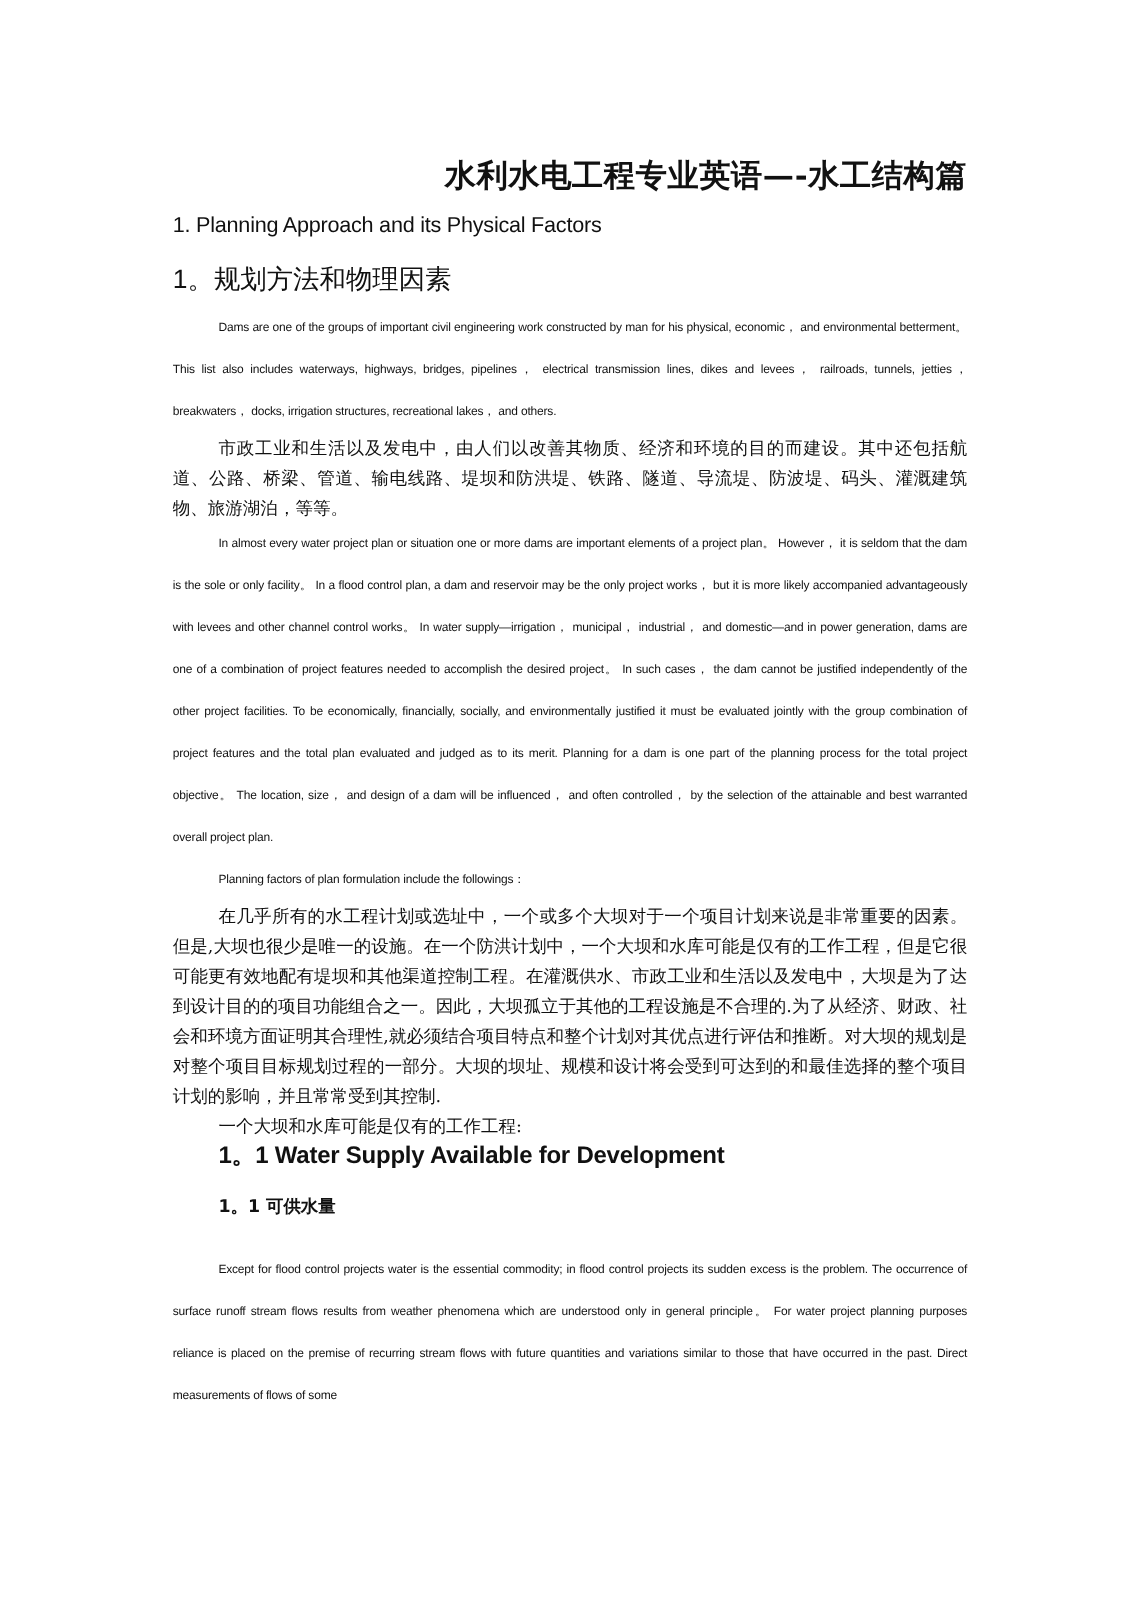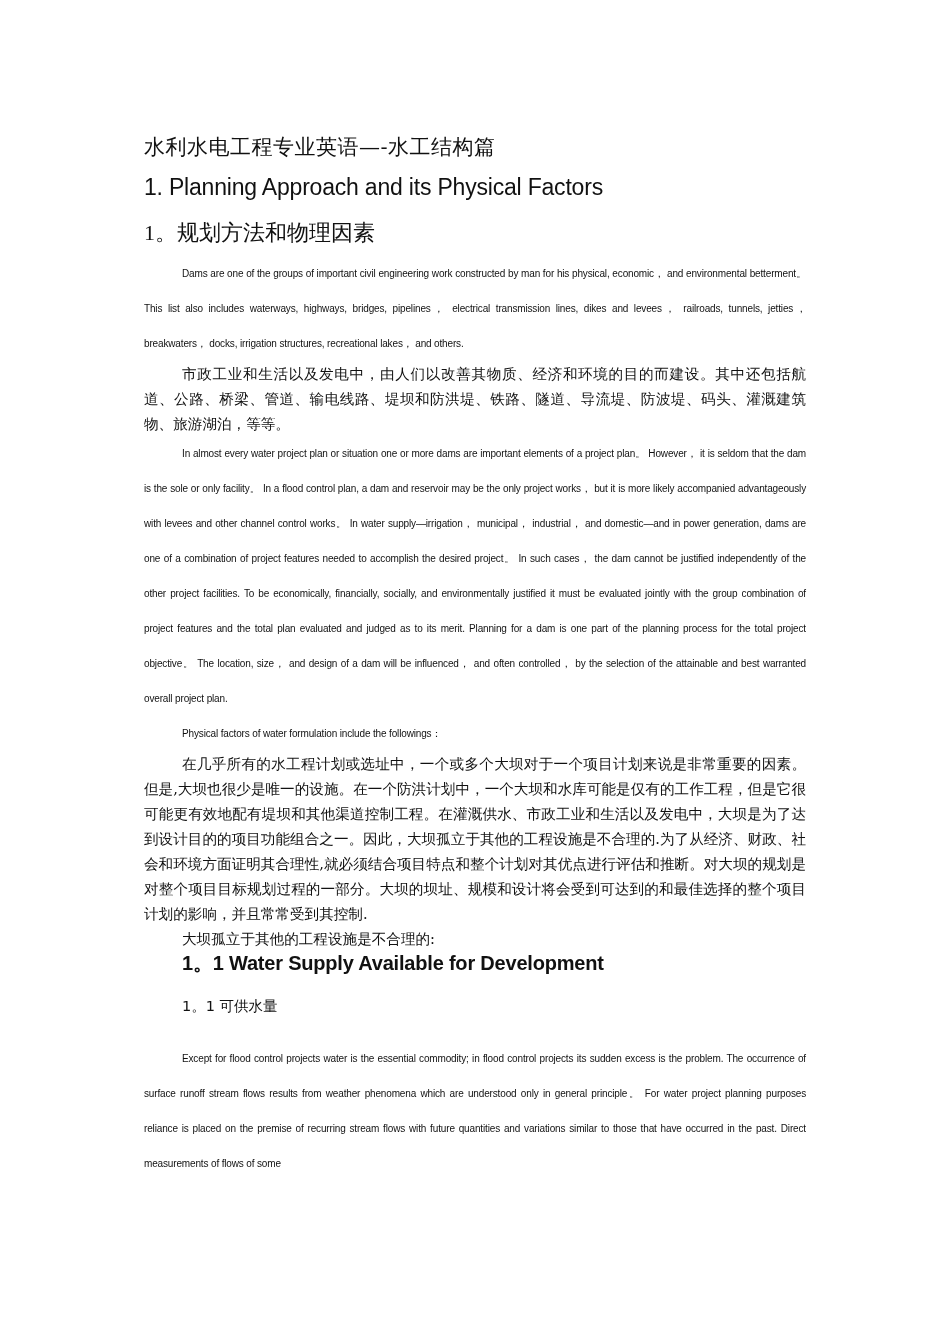--- a/index.html
+++ b/index.html
@@ -15,38 +15,38 @@
       color: #111111;
       font-family: "Liberation Sans", "DejaVu Sans", sans-serif;
     }
     .page {
       position: absolute;
       left: 144px;
       top: 128px;
       width: 662px;
     }
     .doc-title {
-      text-align: left;
+      text-align: right;
       font-family: "DejaVu Serif", "Liberation Serif", serif;
-      font-size: 21px;
+      font-size: 26px;
       line-height: 38px;
       margin: 0 0 6px 0;
-      font-weight: normal;
+      font-weight: bold;
       letter-spacing: 0.5px;
     }
     .h1-en {
       font-family: "Liberation Sans", "DejaVu Sans", sans-serif;
-      font-size: 23px;
+      font-size: 18px;
       line-height: 30px;
       margin: 0 0 16px 0;
       font-weight: normal;
       letter-spacing: -0.2px;
     }
     .h1-zh {
-      font-family: Liberation Serif, serif;
+      font-family: Liberation Sans, sans-serif;
       font-size: 22px;
       line-height: 30px;
       margin: 0 0 8px 0;
       font-weight: normal;
     }
     .p-en {
       font-family: "Liberation Sans", "DejaVu Sans", sans-serif;
       font-size: 10px;
       line-height: 35px;
       text-align: justify;
@@ -65,21 +65,21 @@
     .h2-en {
       font-family: "Liberation Sans", "DejaVu Sans", sans-serif;
       font-weight: bold;
       font-size: 20px;
       line-height: 25px;
       margin: 0 0 18px 38px;
       letter-spacing: -0.2px;
     }
     .h2-zh {
       font-family: "DejaVu Sans", "Liberation Sans", sans-serif;
-      font-weight: normal;
+      font-weight: bold;
       font-size: 14.5px;
       line-height: 25px;
       margin: 0 0 22px 38px;
     }
   </style>
 </head>
 <body>
 
 <div class="page">
 
@@ -88,25 +88,25 @@
   <h2 class="h1-en">1. Planning Approach and its Physical Factors</h2>
 
   <h2 class="h1-zh">1。规划方法和物理因素</h2>
 
   <p class="p-en">Dams are one of the groups of important civil engineering work constructed by man for his physical, economic， and environmental betterment。 This list also includes waterways, highways, bridges, pipelines， electrical transmission lines, dikes and levees， railroads, tunnels, jetties， breakwaters， docks, irrigation structures, recreational lakes， and others.</p>
 
   <p class="p-zh">市政工业和生活以及发电中，由人们以改善其物质、经济和环境的目的而建设。其中还包括航道、公路、桥梁、管道、输电线路、堤坝和防洪堤、铁路、隧道、导流堤、防波堤、码头、灌溉建筑物、旅游湖泊，等等。</p>
 
   <p class="p-en">In almost every water project plan or situation one or more dams are important elements of a project plan。 However， it is seldom that the dam is the sole or only facility。 In a flood control plan, a dam and reservoir may be the only project works， but it is more likely accompanied advantageously with levees and other channel control works。 In water supply—irrigation， municipal， industrial， and domestic—and in power generation, dams are one of a combination of project features needed to accomplish the desired project。 In such cases， the dam cannot be justified independently of the other project facilities. To be economically, financially, socially, and environmentally justified it must be evaluated jointly with the group combination of project features and the total plan evaluated and judged as to its merit. Planning for a dam is one part of the planning process for the total project objective。 The location, size， and design of a dam will be influenced， and often controlled， by the selection of the attainable and best warranted overall project plan.</p>
 
-  <p class="p-en">Physical factors of water formulation include the followings：</p>
+  <p class="p-en">Planning factors of plan formulation include the followings：</p>
 
   <p class="p-zh">在几乎所有的水工程计划或选址中，一个或多个大坝对于一个项目计划来说是非常重要的因素。但是,大坝也很少是唯一的设施。在一个防洪计划中，一个大坝和水库可能是仅有的工作工程，但是它很可能更有效地配有堤坝和其他渠道控制工程。在灌溉供水、市政工业和生活以及发电中，大坝是为了达到设计目的的项目功能组合之一。因此，大坝孤立于其他的工程设施是不合理的.为了从经济、财政、社会和环境方面证明其合理性,就必须结合项目特点和整个计划对其优点进行评估和推断。对大坝的规划是对整个项目目标规划过程的一部分。大坝的坝址、规模和设计将会受到可达到的和最佳选择的整个项目计划的影响，并且常常受到其控制.</p>
 
-  <p class="p-zh">大坝孤立于其他的工程设施是不合理的:</p>
+  <p class="p-zh">一个大坝和水库可能是仅有的工作工程:</p>
 
   <div class="h2-en">1。1 Water Supply Available for Development</div>
 
   <div class="h2-zh">1。1 可供水量</div>
 
   <p class="p-en">Except for flood control projects water is the essential commodity; in flood control projects its sudden excess is the problem. The occurrence of surface runoff stream flows results from weather phenomena which are understood only in general principle。 For water project planning purposes reliance is placed on the premise of recurring stream flows with future quantities and variations similar to those that have occurred in the past. Direct measurements of flows of some</p>
 
 </div>
 
 </body></html>

